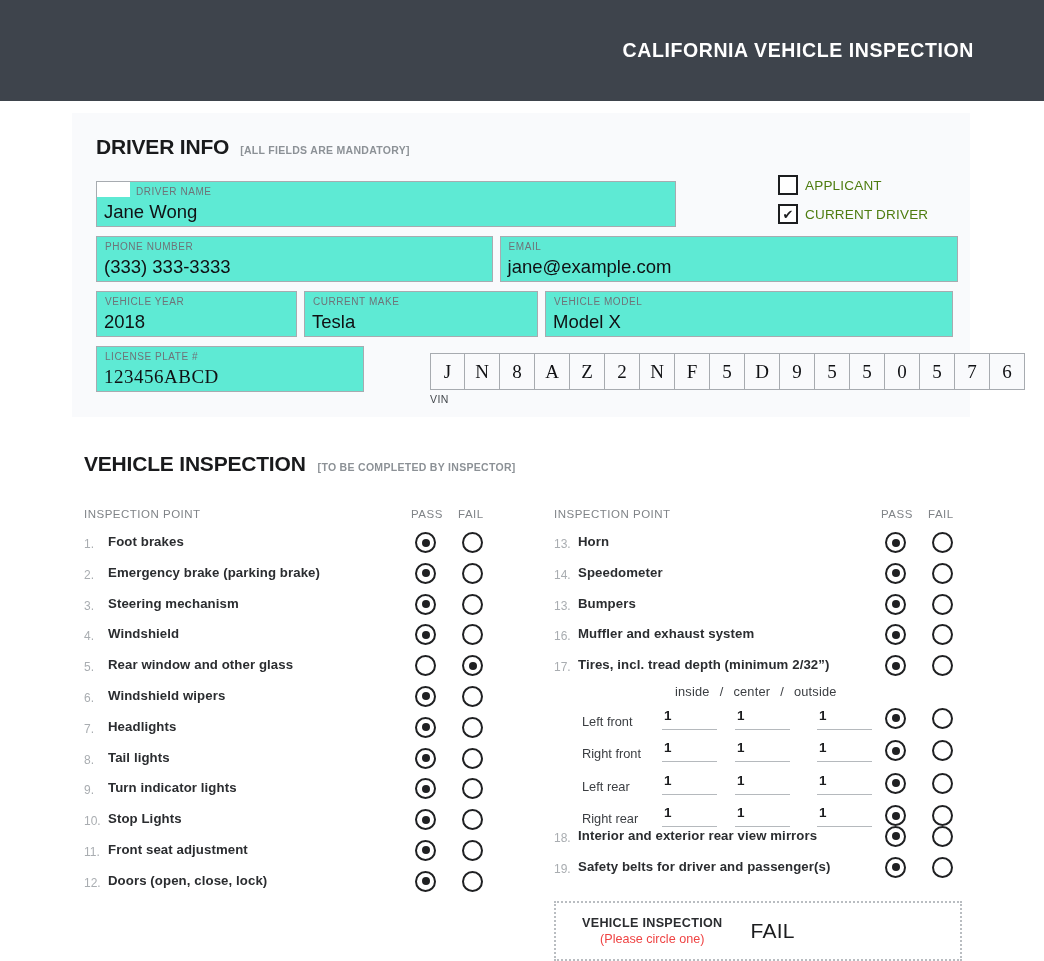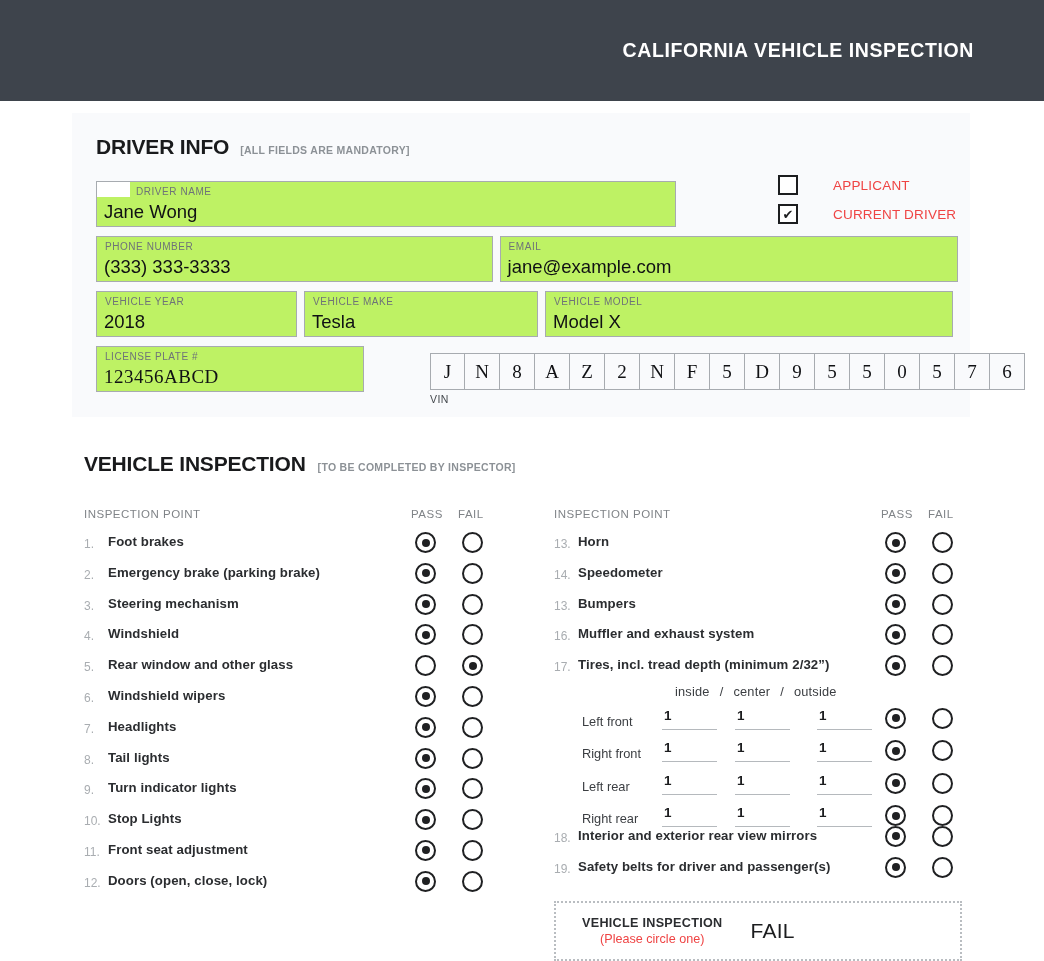--- a/index.html
+++ b/index.html
@@ -57,21 +57,21 @@
     color: #8c9196;
     font-weight: bold;
   }
 
   .row { display: flex; padding: 0 0 0 12px; }
 
   
   .cell {
     position: relative;
     border: 1px solid #a7abb0;
-    background: #bef264;
+    background: #5eead4;
     height: 46px;
     padding: 0 6px;
   }
   .cell .lbl {
     position: absolute;
     top: 4px;
     left: 8px;
     font-size: 10px;
     letter-spacing: 0.55px;
     color: #6e7378;
@@ -111,21 +111,21 @@
     width: 20px; height: 20px;
     border: 2px solid #1c1d1f;
     background: #ffffff;
     display: flex;
     align-items: center;
     justify-content: center;
     font-size: 13px;
     line-height: 1;
     color: #1c1d1f;
   }
-  .checkline .ctxt { font-size: 13.5px; letter-spacing: 0.2px; color: #ef4444; margin-left: 28px; }
+  .checkline .ctxt { font-size: 13.5px; letter-spacing: 0.2px; color: #4d7c0f; }
 
   
   .vin-wrap { position: absolute; left: 358px; top: 240px; }
   .vin-boxes { display: flex; }
   .vin-cell {
     width: 35px; height: 37px;
     border: 1px solid #a7abb0;
     border-left: none;
     background: #f9fafc;
     font-family: "Liberation Serif", serif;
@@ -311,21 +311,21 @@
       <span class="val">jane@example.com</span>
     </div>
   </div>
 
   <div class="row" style="margin-top:9px;">
     <div class="cell" style="width:201px;">
       <span class="lbl">VEHICLE YEAR</span>
       <span class="val">2018</span>
     </div>
     <div class="cell" style="width:234px; margin-left:7px;">
-      <span class="lbl">VEHICLE MAKE</span>
+      <span class="lbl">CURRENT MAKE</span>
       <span class="val">Tesla</span>
     </div>
     <div class="cell" style="width:408px; margin-left:7px;">
       <span class="lbl">VEHICLE MODEL</span>
       <span class="val">Model X</span>
     </div>
   </div>
 
   <div class="row" style="margin-top:9px;">
     <div class="cell" style="width:268px;">

